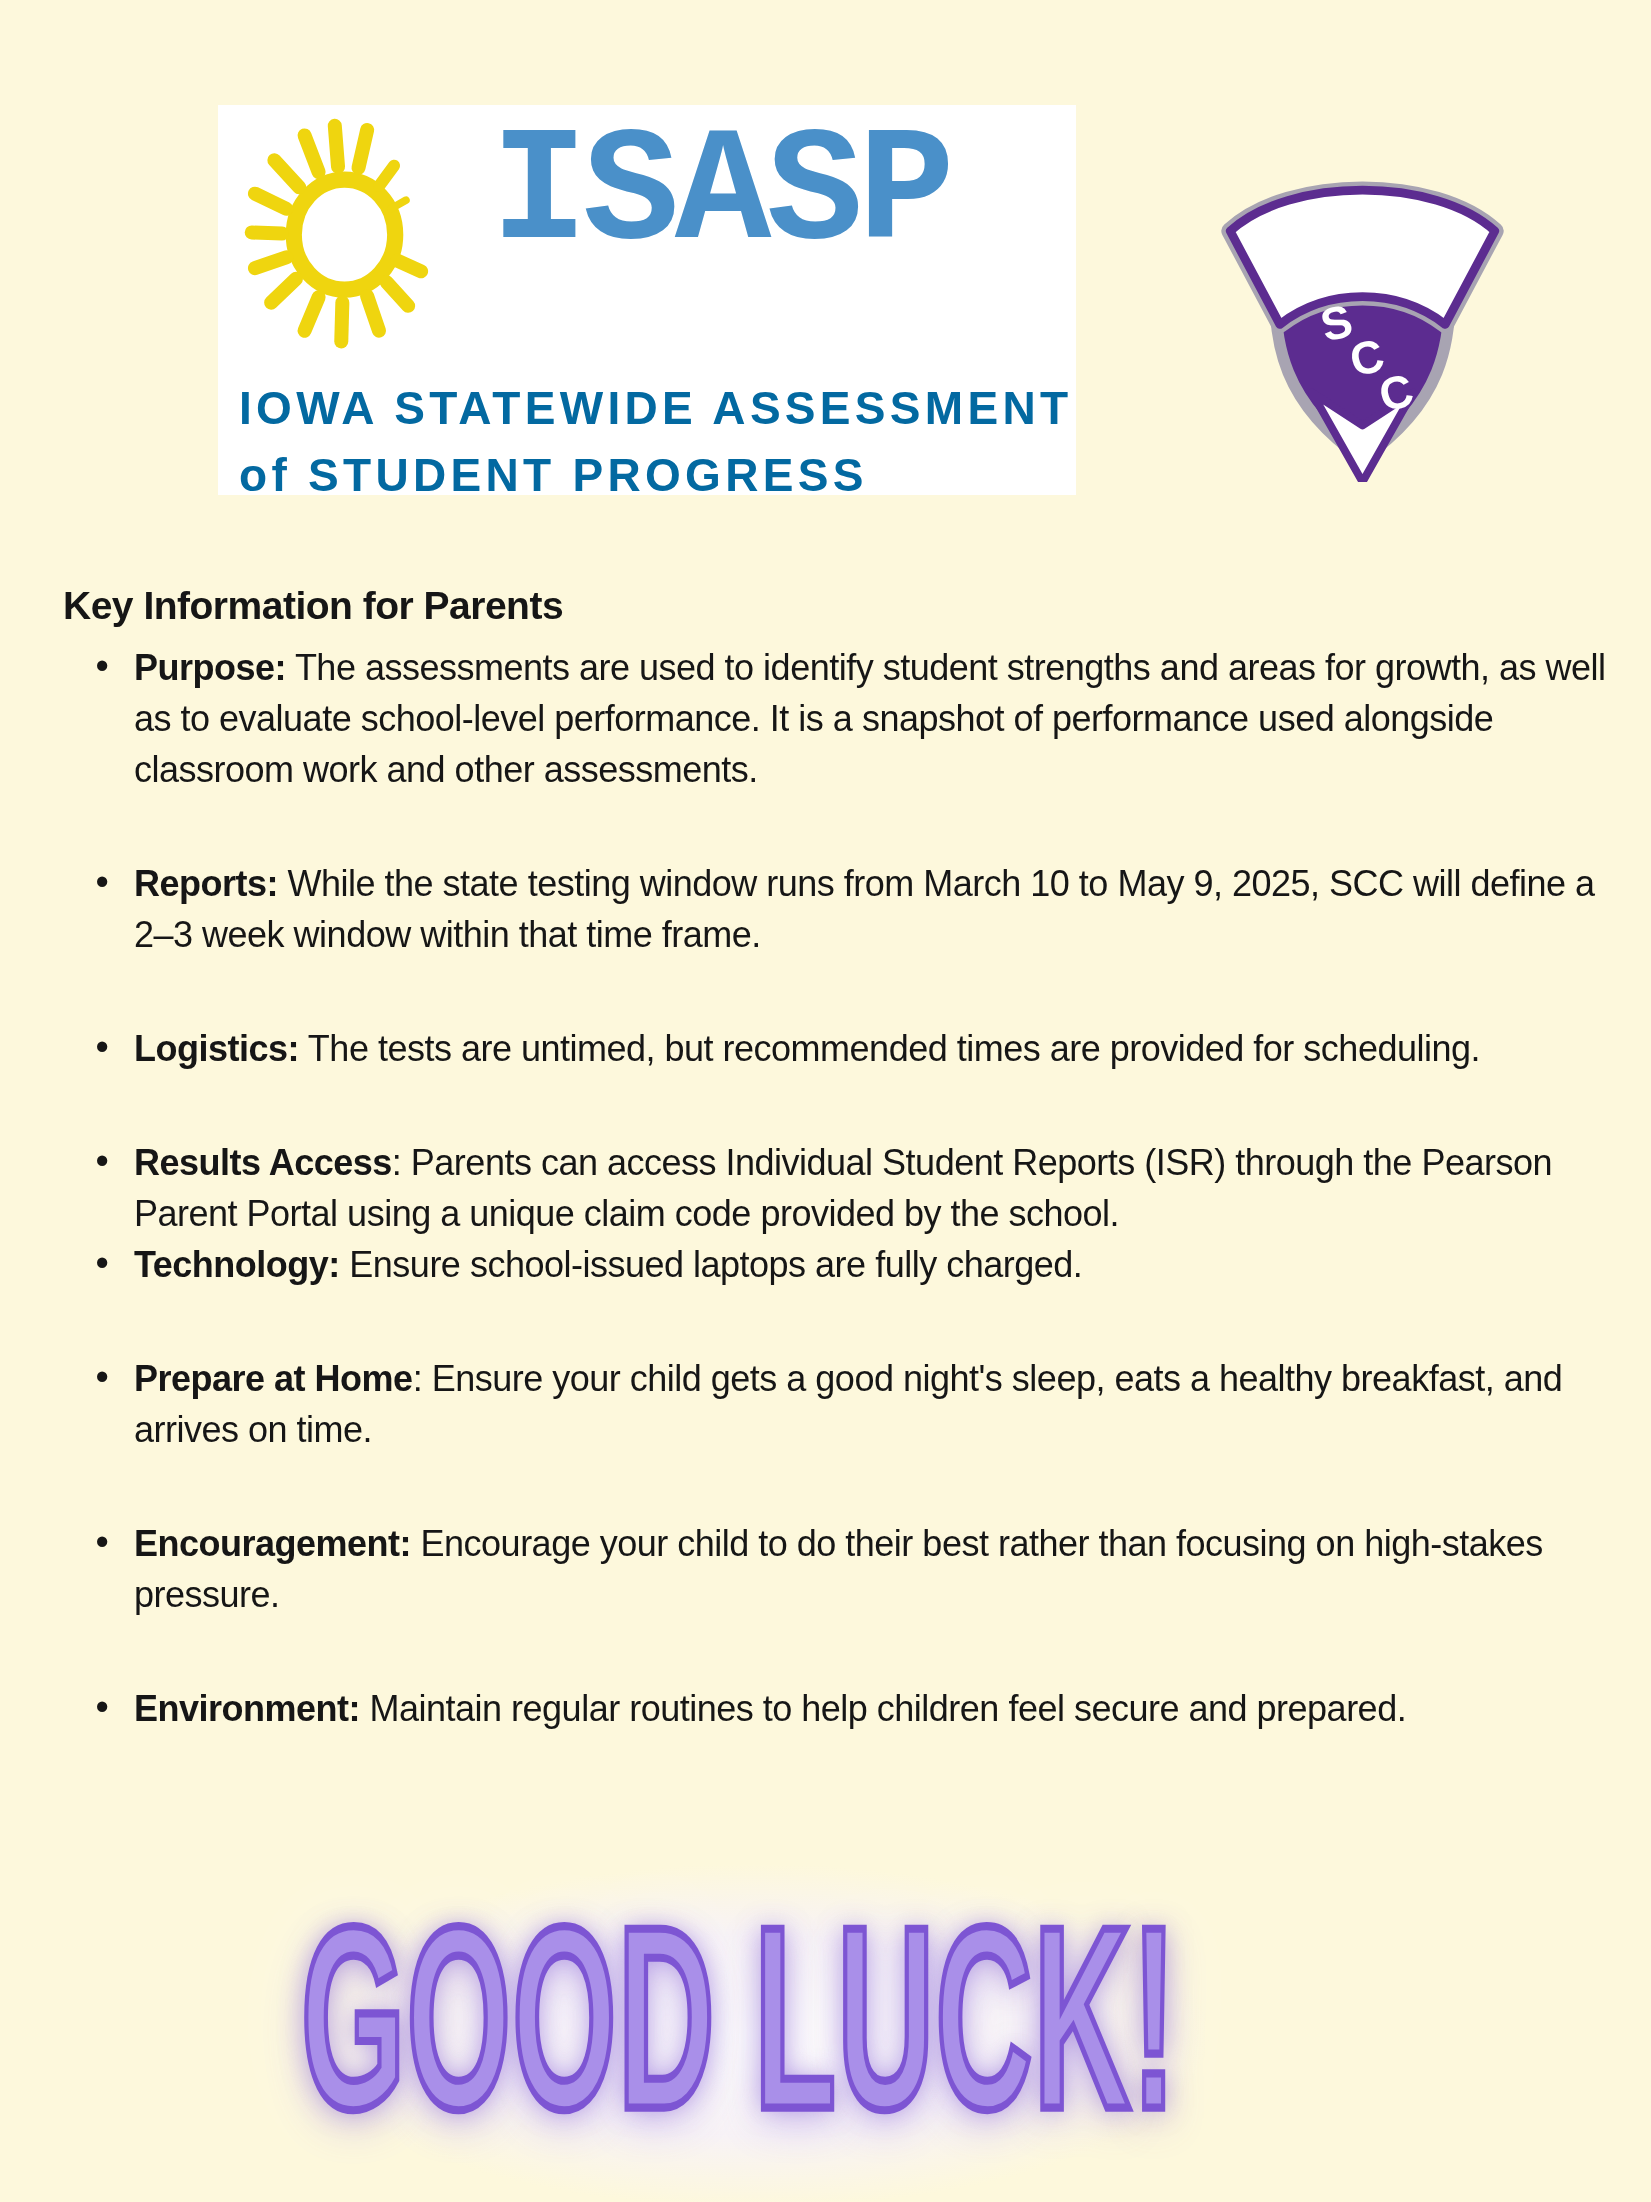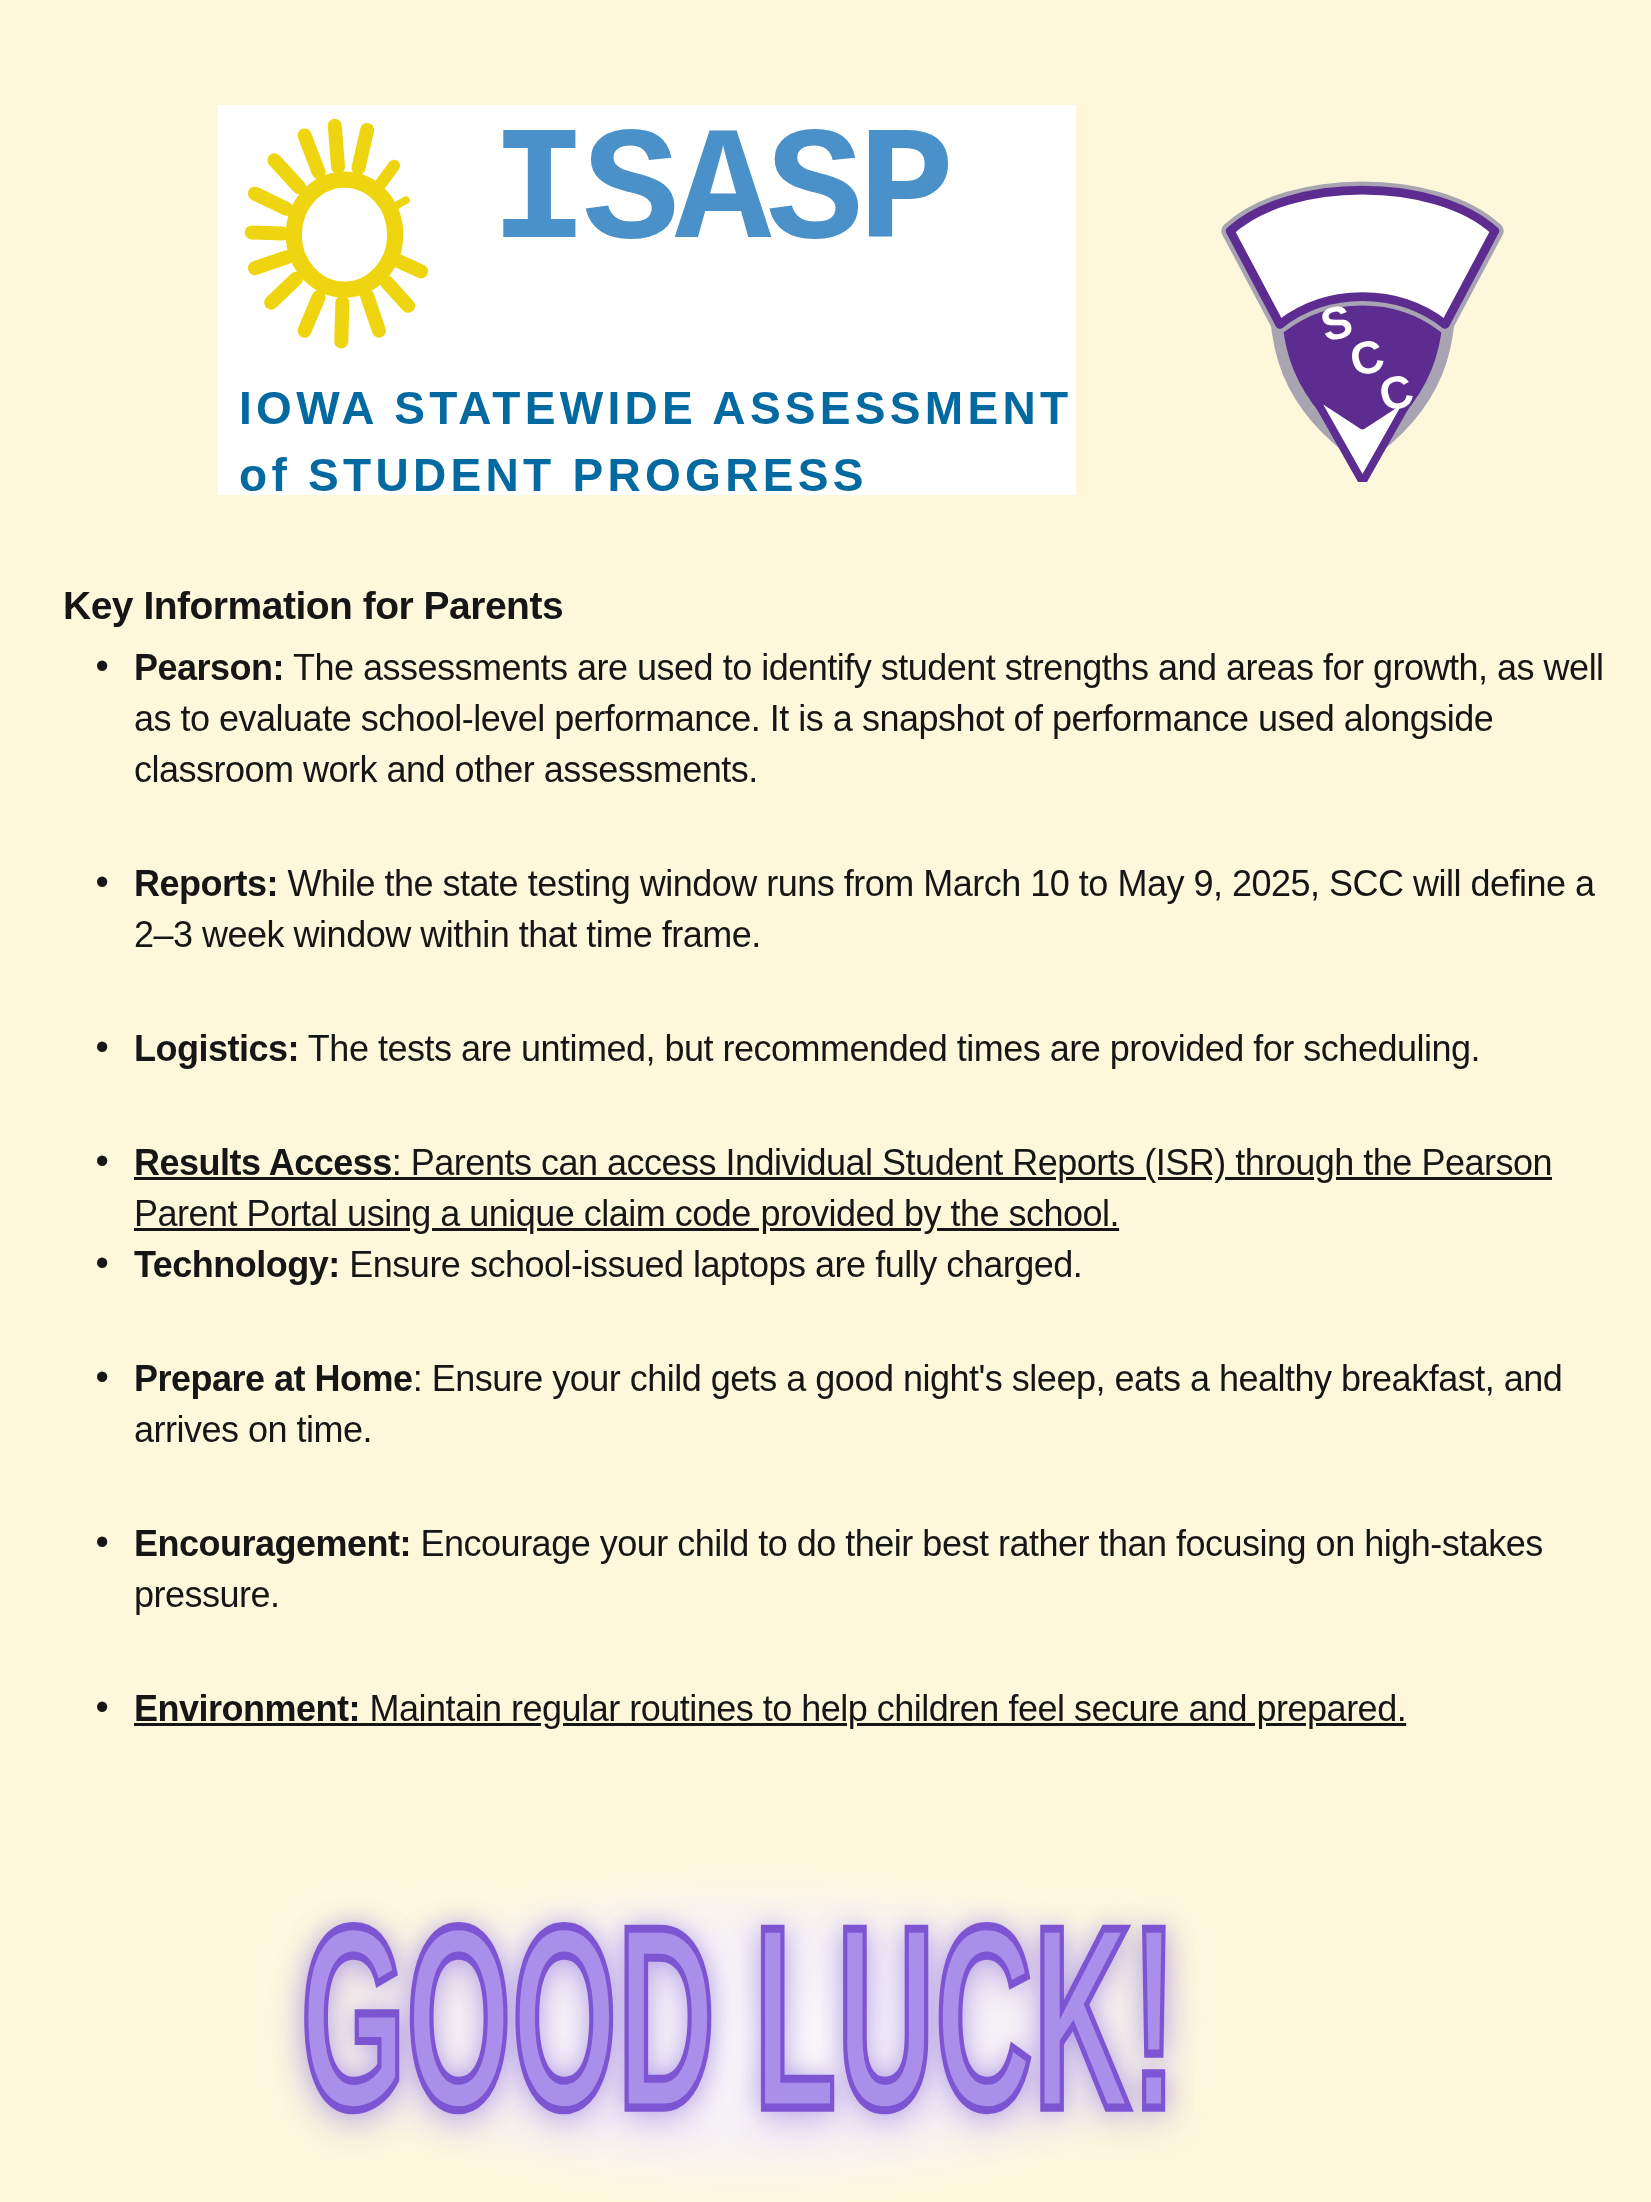--- a/index.html
+++ b/index.html
@@ -30,21 +30,21 @@
   .content h2 {
     font-size: 39px; font-weight: bold; line-height: 46px;
     margin: 0 0 13.4px 0;
   }
   .content h2.second { margin-top: 50px; }
   ul.bullets { list-style: none; margin: 0; padding: 0; }
   ul.bullets li {
     position: relative; padding-left: 71px;
     font-size: 36px; line-height: 51px; margin-bottom: 63px;
   }
-  ul.bullets li:last-child { margin-bottom: 0; text-decoration: underline; }
+  ul.bullets li:last-child { margin-bottom: 0; }
   ul.bullets li::before {
     content: "\2022"; position: absolute; left: 32.5px; top: -1px;
     font-size: 38px; color: #161616;
   }
   .b { font-weight: bold; }
   
   .goodluck-glow {
     position: absolute; left: 124px; top: 1797px; width: 1262px; height: 497px;
     background:
       radial-gradient(ellipse 50% 48% at 50% 48%, rgba(255,255,255,0.95) 0%, rgba(246,241,255,0.75) 42%, rgba(250,246,228,0) 72%);
@@ -110,21 +110,21 @@
     <text class="scc-letter" x="112" y="186" transform="rotate(-14 112 186)">S</text>
     <text class="scc-letter" x="142" y="222" transform="rotate(-14 142 222)">C</text>
     <text class="scc-letter" x="172" y="258" transform="rotate(-14 172 258)">C</text>
   </svg>
 
   <div class="content">
 
     <h2>Key Information for Parents</h2>
     <ul class="bullets">
       <li>
-        <span class="b">Pearson:</span><span> The assessments are used to identify student strengths and areas for growth, as well as to evaluate school-level performance. It is a snapshot of performance used alongside classroom work and other assessments.</span>
+        <span class="b">Purpose:</span><span> The assessments are used to identify student strengths and areas for growth, as well as to evaluate school-level performance. It is a snapshot of performance used alongside classroom work and other assessments.</span>
       </li>
       <li>
         <span class="b">Reports:</span><span> While the state testing window runs from March 10 to May 9, 2025, SCC will define a 2–3 week window within that time frame.</span>
       </li>
       <li>
         <span class="b">Logistics:</span><span> The tests are untimed, but recommended times are provided for scheduling.</span>
       </li>
       <li>
         <span class="b">Results Access</span><span>: Parents can access Individual Student Reports (ISR) through the Pearson Parent Portal using a unique claim code provided by the school.</span>
       </li>

